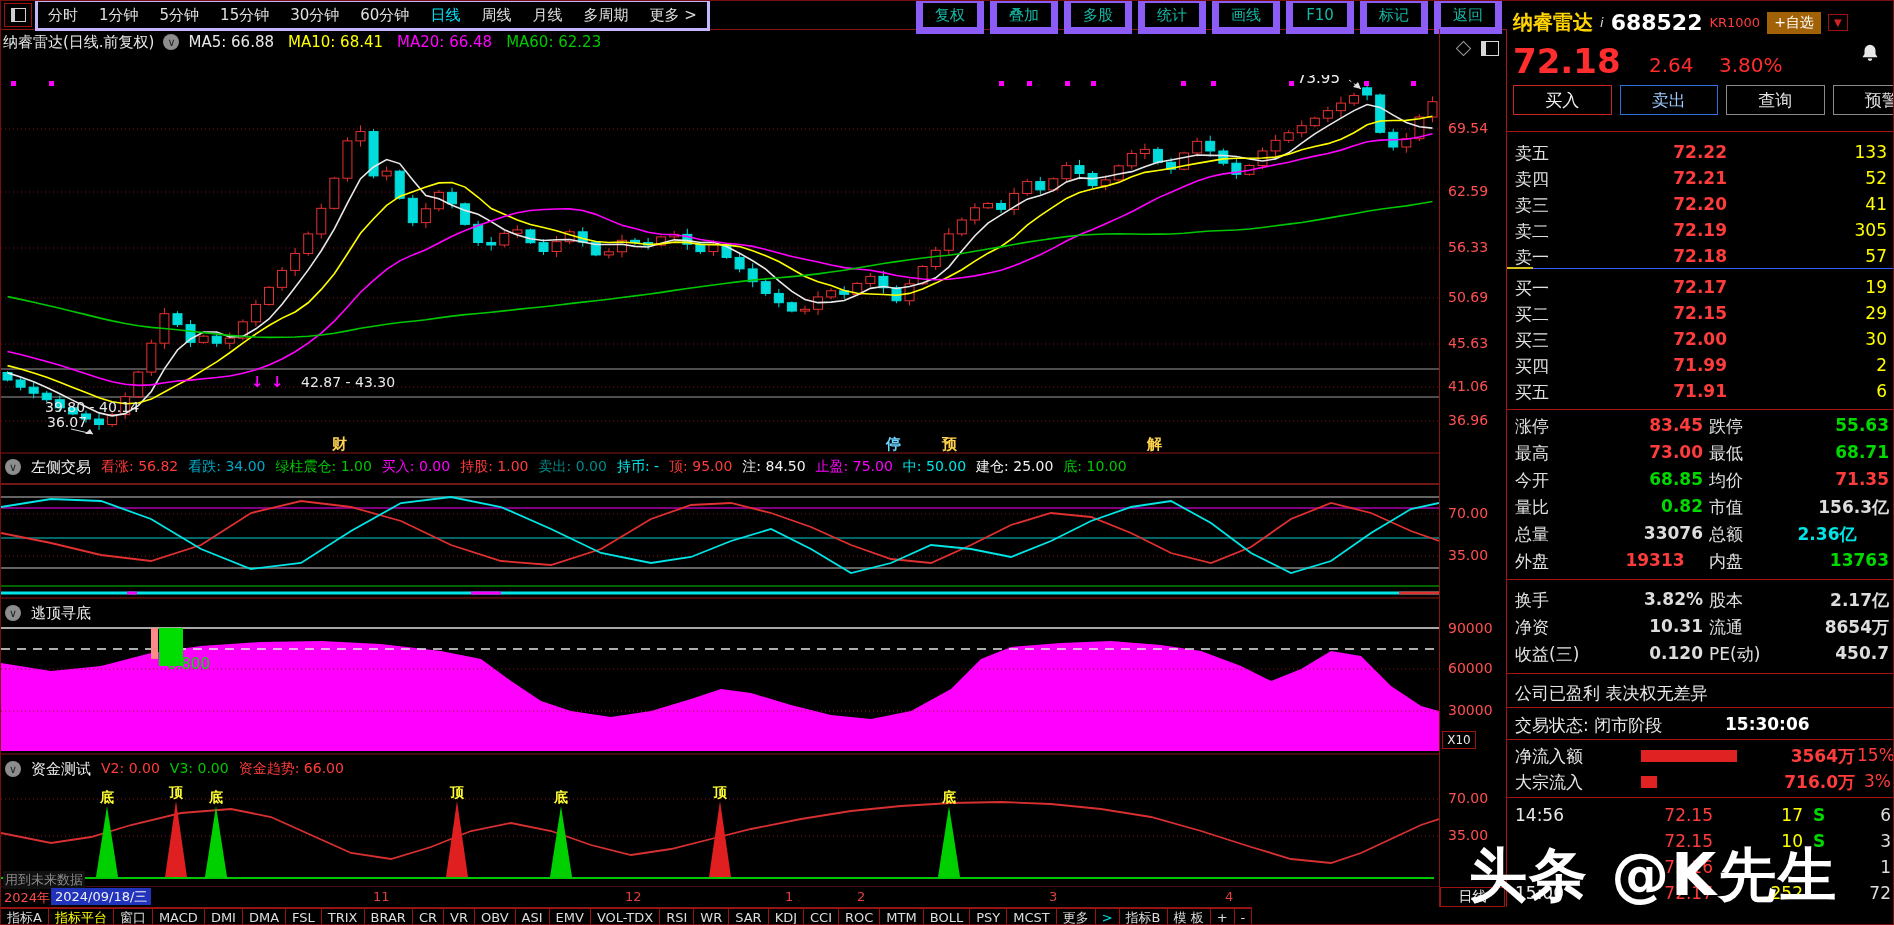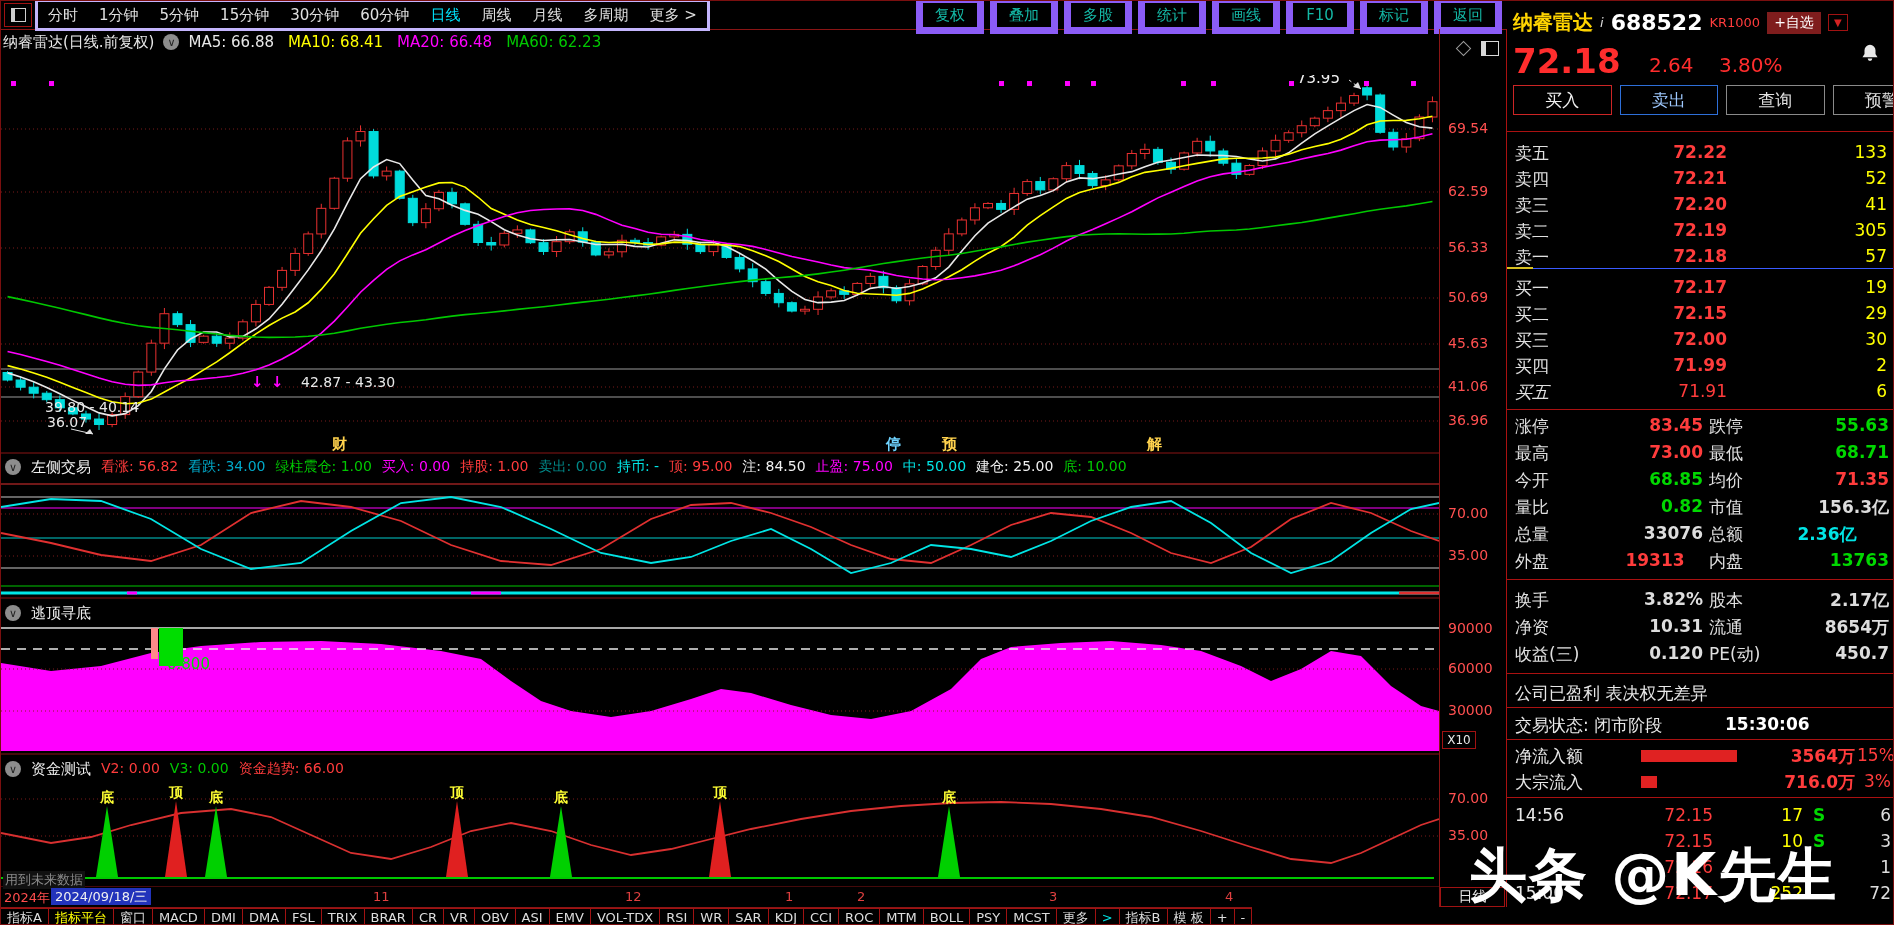--- a/index.html
+++ b/index.html
@@ -43,21 +43,21 @@
   #qpanel{left:1506px;top:0;width:388px;height:925px;}
   .sep{position:absolute;left:0;width:388px;height:1px;background:#aa1111;}
   .qrow{position:absolute;left:0;width:388px;height:22px;font-size:17px;}
   .qrow span{position:absolute;white-space:nowrap;}
   #wm{left:1468px;top:836px;font-size:58px;font-weight:bold;color:#fff;z-index:60;letter-spacing:2px;white-space:nowrap;}
   #qhead{left:6px;top:8px;display:flex;align-items:center;gap:7px;}
   #qname{color:#ffd400;font-size:20px;font-weight:bold;}
   #info-i{color:#ddd;font-size:13px;font-style:italic;}
   #qcode{color:#fff;font-size:22px;font-weight:bold;}
   #qtag{color:#ff3c3c;font-size:13px;}
-  #addself{background:#7f1d1d;color:#fff;font-size:14px;padding:2px 7px;}
+  #addself{background:#a16207;color:#fff;font-size:14px;padding:2px 7px;}
   #dropbtn{border:1px solid #a01212;color:#d42222;font-size:10px;padding:2px 5px;}
   #qprice{left:6px;top:40px;color:#ff2d2d;font-size:34px;font-weight:bold;}
   #qchg{left:142px;top:52px;color:#ff2d2d;font-size:20px;}
   #qpct{left:212px;top:52px;color:#ff2d2d;font-size:20px;}
   #bell{left:352px;top:42px;}
   #qbtns{left:6px;top:84px;width:418px;display:flex;gap:8px;}
   .qbtn{flex:1;height:28px;border:1px solid;display:flex;align-items:center;justify-content:center;font-size:17px;}
   .flowbar{position:absolute;height:12px;background:#e02222;top:5px;}
   .icon-diamond{position:absolute;width:9px;height:9px;border:1px solid #9a9a9a;transform:rotate(45deg);}
   .icon-split{position:absolute;width:12px;height:13px;border:1px solid #d8d8d8;border-left-width:5px;background:#000;}
@@ -583,22 +583,22 @@
           <span style="left: 8px; color: rgb(224, 224, 224);">买三</span>
           <span style="left: 120px; width: 100px; text-align: right; color: rgb(255, 60, 60); font-weight: bold;">72.00</span>
           <span style="left: 280px; width: 100px; text-align: right; color: rgb(255, 255, 0);">30</span>
         </div>
         <div class="qrow" style="top: 354px;">
           <span style="left: 8px; color: rgb(224, 224, 224); font-family: Liberation Mono, monospace;">买四</span>
           <span style="left: 120px; width: 100px; text-align: right; color: rgb(255, 60, 60); font-weight: bold;">71.99</span>
           <span style="left: 280px; width: 100px; text-align: right; color: rgb(255, 255, 0);">2</span>
         </div>
         <div class="qrow" style="top: 380px;">
-          <span style="left: 8px; color: rgb(224, 224, 224); font-style: italic;">买五</span>
-          <span style="left: 120px; width: 100px; text-align: right; color: rgb(255, 60, 60); font-weight: normal;">71.91</span>
+          <span style="left: 8px; color: rgb(224, 224, 224);">买五</span>
+          <span style="left: 120px; width: 100px; text-align: right; color: rgb(255, 60, 60); font-weight: bold;">71.91</span>
           <span style="left: 280px; width: 100px; text-align: right; color: rgb(255, 255, 0);">6</span>
         </div>
         <div class="sep" style="top: 408px; background: rgb(170, 17, 17);"></div>
         <div class="qrow" style="top: 414px;">
           <span style="left: 8px; color: rgb(224, 224, 224);">涨停</span>
           <span style="left: 100px; width: 96px; text-align: right; color: rgb(255, 60, 60); font-weight: bold;">83.45</span>
           <span style="left: 202px; color: rgb(224, 224, 224);">跌停</span>
           <span style="left: 282px; width: 100px; text-align: right; color: rgb(0, 216, 0); font-weight: bold;">55.63</span>
         </div>
         <div class="qrow" style="top: 441px;">

